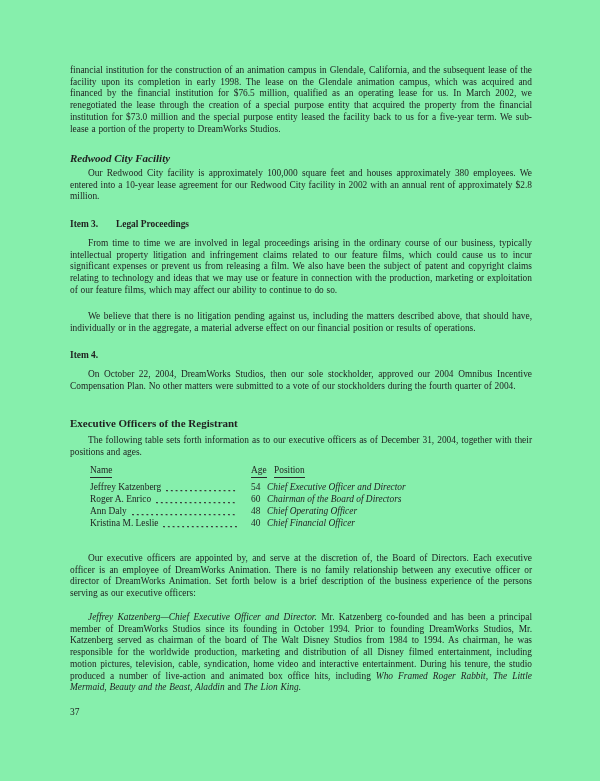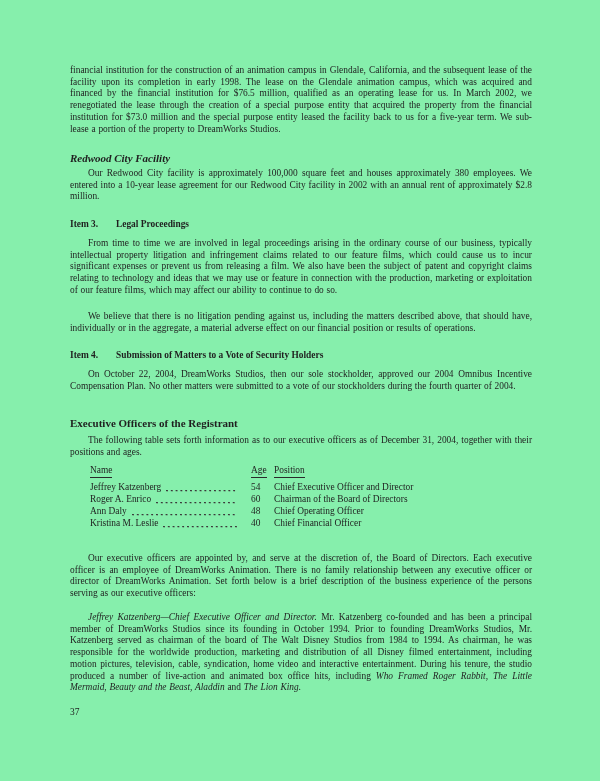--- a/index.html
+++ b/index.html
@@ -51,21 +51,21 @@
   .leader {
     flex: 1 1 auto;
     align-self: flex-end;
     height: 3px;
     margin: 0 3px 1px 5px;
     background-image: radial-gradient(circle at 1px 1.6px, #3a3a3a 0.8px, transparent 1.1px);
     background-size: 4.8px 3px;
     background-repeat: repeat-x;
   }
   .t-age { position: absolute; left: 181px; white-space: nowrap; }
-  .t-pos { position: absolute; left: 204px; white-space: nowrap; }
+  .t-pos { position: absolute; left: 197px; white-space: nowrap; font-style: italic; }
 
   .page-num { position: absolute; left: 0; top: 707px; width: 462px; }
 </style>
 </head>
 <body>
 
 <div class="page">
   <div class="content">
 
     <p class="para no-indent" style="top:65px">financial institution for the construction of an animation campus in Glendale, California, and the subsequent lease of the facility upon its completion in early 1998. The lease on the Glendale animation campus, which was acquired and financed by the financial institution for $76.5 million, qualified as an operating lease for us. In March 2002, we renegotiated the lease through the creation of a special purpose entity that acquired the property from the financial institution for $73.0 million and the special purpose entity leased the facility back to us for a five-year term. We sub-lease a portion of the property to DreamWorks Studios.</p>
@@ -78,21 +78,20 @@
       <span class="h-num">Item 3.</span>
       <span class="h-title">Legal Proceedings</span>
     </div>
 
     <p class="para" style="top:238px">From time to time we are involved in legal proceedings arising in the ordinary course of our business, typically intellectual property litigation and infringement claims related to our feature films, which could cause us to incur significant expenses or prevent us from releasing a film. We also have been the subject of patent and copyright claims relating to technology and ideas that we may use or feature in connection with the production, marketing or exploitation of our feature films, which may affect our ability to continue to do so.</p>
 
     <p class="para" style="top:311px">We believe that there is no litigation pending against us, including the matters described above, that should have, individually or in the aggregate, a material adverse effect on our financial position or results of operations.</p>
 
     <div class="h-item" style="top:350px">
       <span class="h-num">Item 4.</span>
-      <span class="h-title">Submission of Matters to a Vote of Security Holders</span>
     </div>
 
     <p class="para" style="top:369px">On October 22, 2004, DreamWorks Studios, then our sole stockholder, approved our 2004 Omnibus Incentive Compensation Plan. No other matters were submitted to a vote of our stockholders during the fourth quarter of 2004.</p>
 
     <h3 class="h-bold" style="top:418px">Executive Officers of the Registrant</h3>
 
     <p class="para" style="top:435px">The following table sets forth information as to our executive officers as of December 31, 2004, together with their positions and ages.</p>
 
     <div class="officers">
       <div class="t-header">

